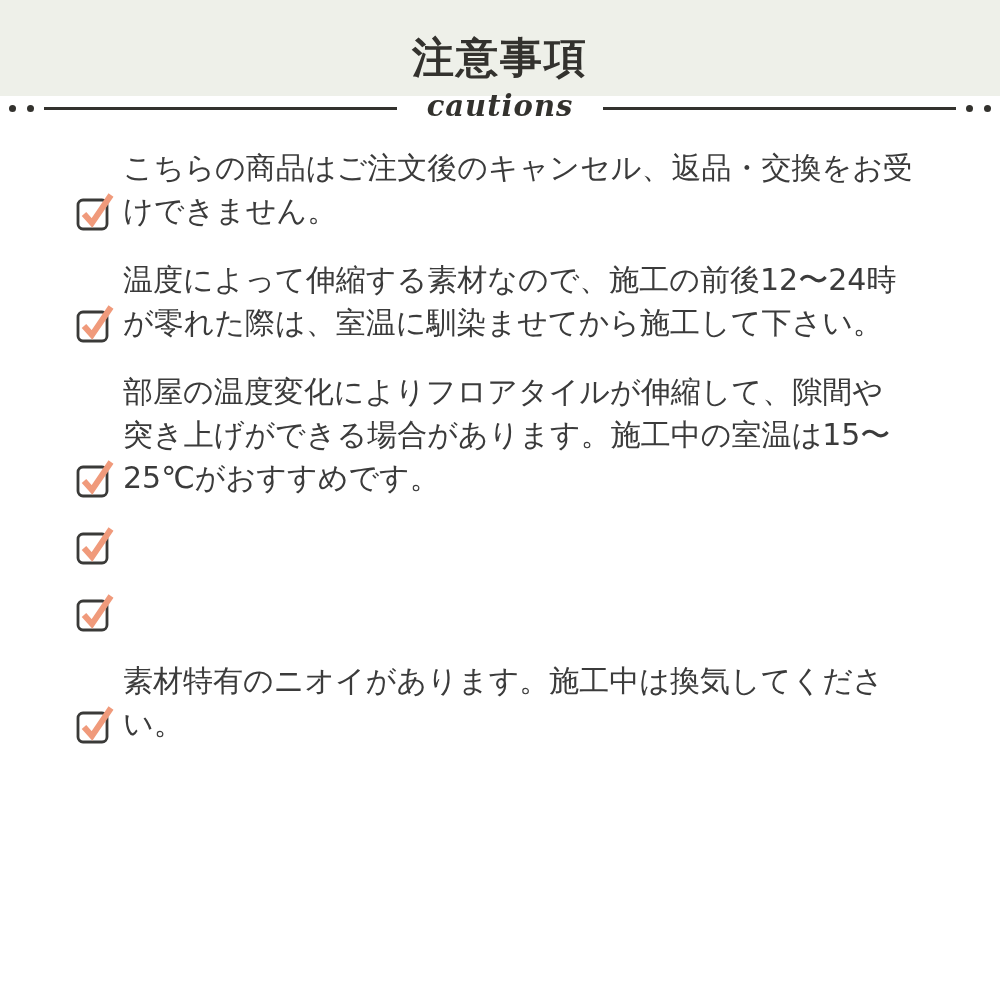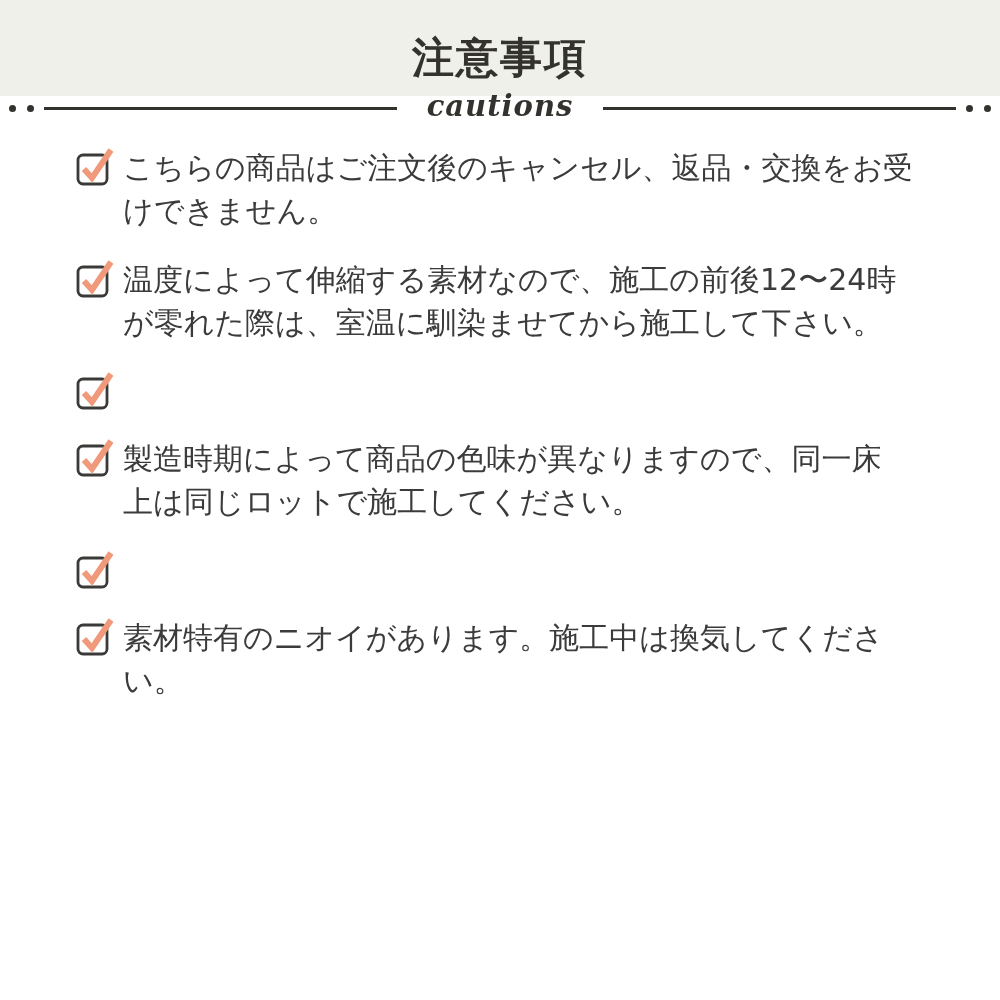--- a/index.html
+++ b/index.html
@@ -59,21 +59,21 @@
     color: #33322e;
     margin: 0 30px;
     letter-spacing: 1px;
     transform: translateY(-3px);
   }
   .caution-list {
     padding: 50px 62px 0 75px;
   }
   .caution-item {
     display: flex;
-    align-items: flex-start;
+    align-items: flex-end;
     margin-bottom: 26px;
   }
   .checkbox-icon {
     width: 40px;
     height: 44px;
     flex-shrink: 0;
     margin-right: 8px;
     margin-top: -3px;
   }
   .caution-text {
@@ -120,28 +120,29 @@
         <path d="M9 26 L17 35 L36 7" fill="none" stroke="#f09a7b" stroke-width="6" stroke-linecap="butt" stroke-linejoin="miter"></path>
       </svg>
       <p class="caution-text">温度によって伸縮する素材なので、施工の前後12〜24時
 が零れた際は、室温に馴染ませてから施工して下さい。</p>
     </div>
     <div class="caution-item">
       <svg viewBox="0 0 40 44" class="checkbox-icon">
         <rect x="3" y="12" width="29" height="29" rx="5" fill="none" stroke="#3a3a38" stroke-width="2.8"></rect>
         <path d="M9 26 L17 35 L36 7" fill="none" stroke="#f09a7b" stroke-width="6" stroke-linecap="butt" stroke-linejoin="miter"></path>
       </svg>
+      <p class="caution-text">部屋の温度変化によりフロアタイルが伸縮して、隙間や
+突き上げができる場合があります。施工中の室温は15〜
+25℃がおすすめです。</p>
     </div>
     <div class="caution-item">
       <svg viewBox="0 0 40 44" class="checkbox-icon">
         <rect x="3" y="12" width="29" height="29" rx="5" fill="none" stroke="#3a3a38" stroke-width="2.8"></rect>
         <path d="M9 26 L17 35 L36 7" fill="none" stroke="#f09a7b" stroke-width="6" stroke-linecap="butt" stroke-linejoin="miter"></path>
       </svg>
-      <p class="caution-text">製造時期によって商品の色味が異なりますので、同一床
-上は同じロットで施工してください。</p>
     </div>
     <div class="caution-item">
       <svg viewBox="0 0 40 44" class="checkbox-icon">
         <rect x="3" y="12" width="29" height="29" rx="5" fill="none" stroke="#3a3a38" stroke-width="2.8"></rect>
         <path d="M9 26 L17 35 L36 7" fill="none" stroke="#f09a7b" stroke-width="6" stroke-linecap="butt" stroke-linejoin="miter"></path>
       </svg>
     </div>
     <div class="caution-item">
       <svg viewBox="0 0 40 44" class="checkbox-icon">
         <rect x="3" y="12" width="29" height="29" rx="5" fill="none" stroke="#3a3a38" stroke-width="2.8"></rect>

